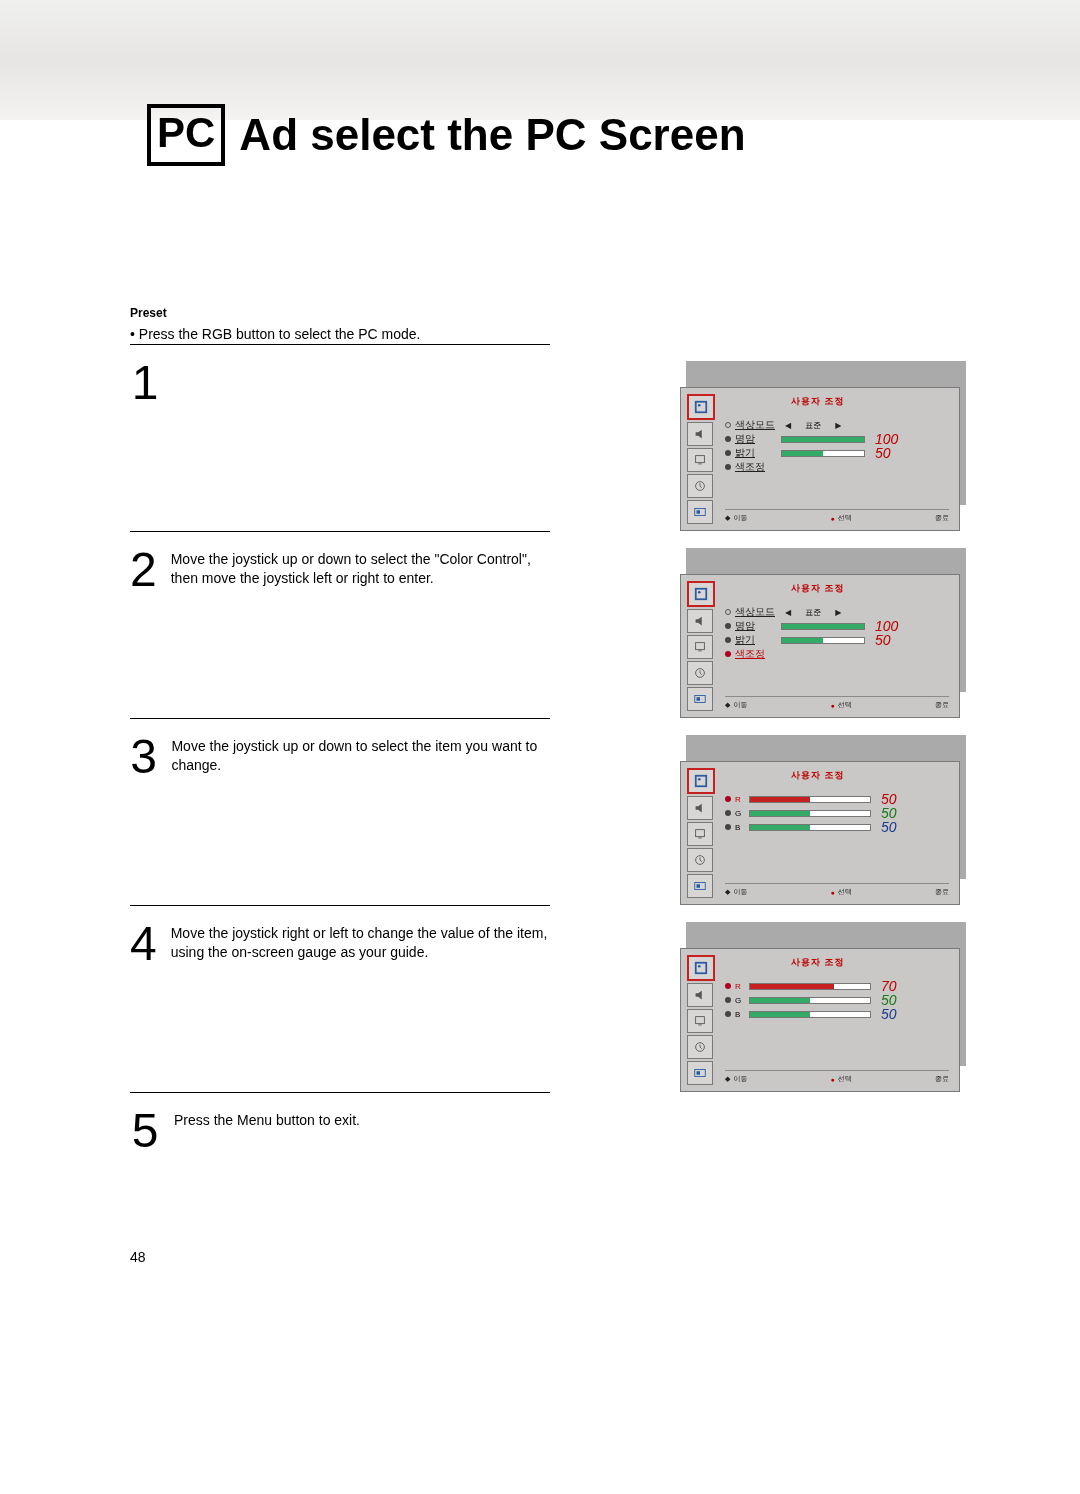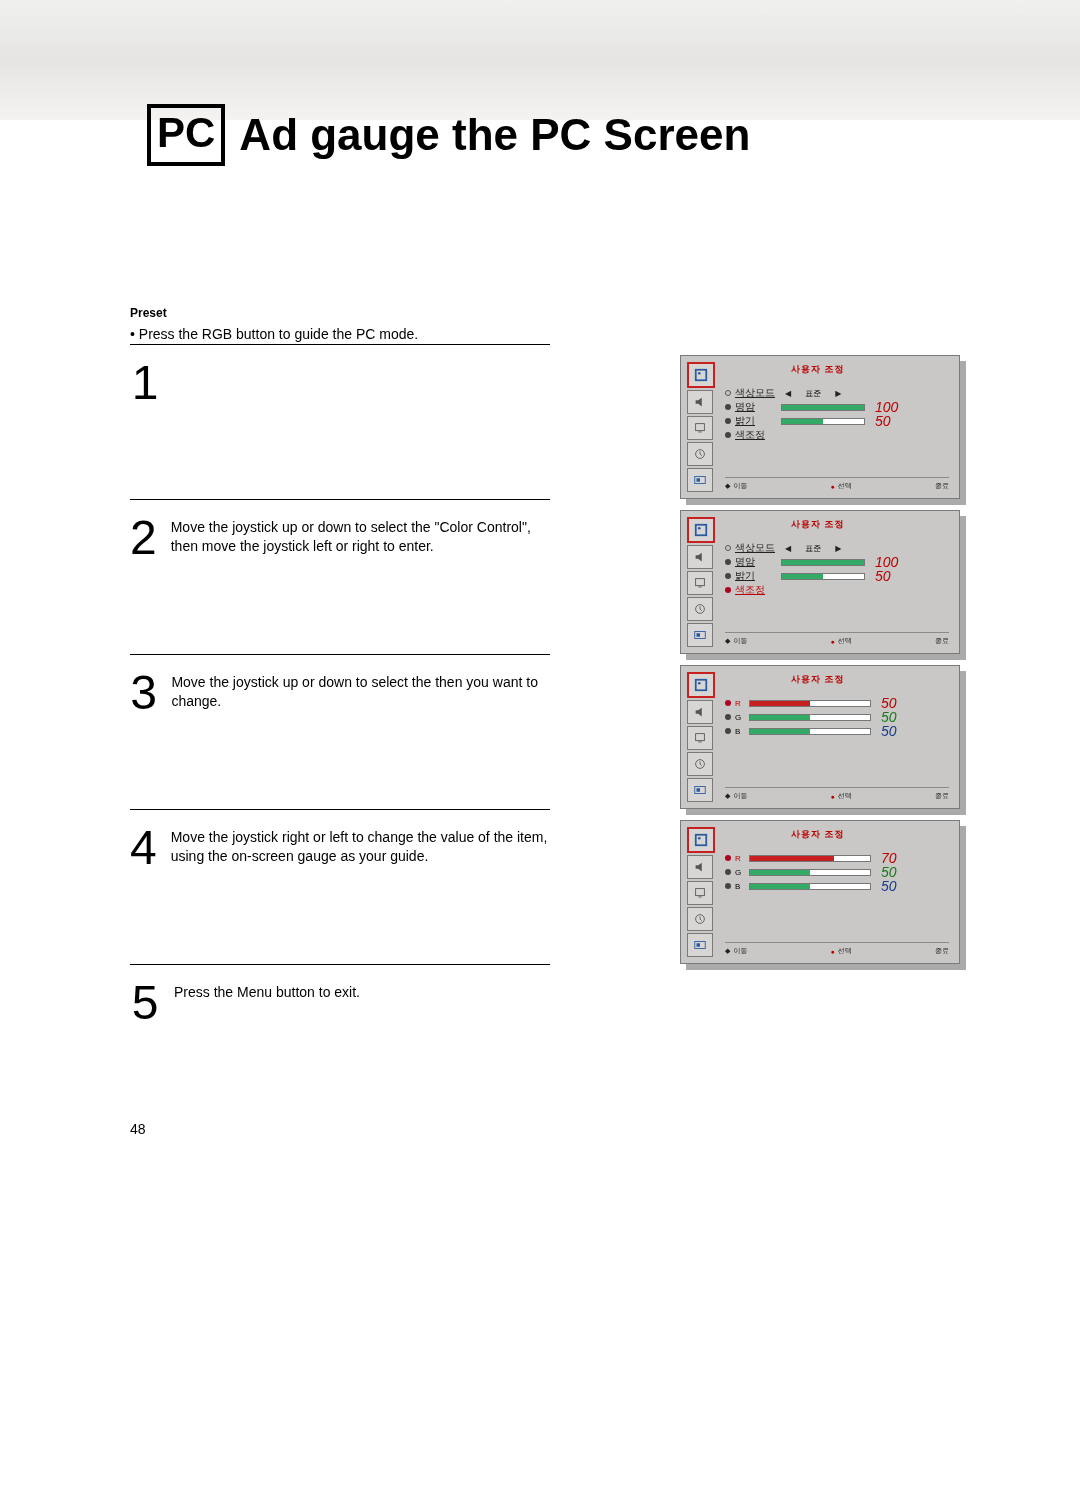--- a/index.html
+++ b/index.html
@@ -13,21 +13,21 @@
   .section-title { font-weight:700; font-size:12px; margin-top:140px; margin-bottom:6px; }
   .intro { font-size:14px; margin:0 0 2px 0; }
   .hr { border-top:1px solid #000; width:420px; }
   .step-row { display:flex; align-items:flex-start; justify-content:space-between; margin-top:14px; }
   .step-col { display:flex; flex-direction:column; width:425px; }
   .step { display:flex; align-items:flex-start; gap:14px; margin-bottom:10px; }
   .step-num { font-size:48px; line-height:1; font-weight:400; width:30px; text-align:center; }
   .step-text { font-size:14px; line-height:1.35; margin-top:4px; }
   .osd-wrap { position:relative; margin-top:-4px; }
   .osd-shadow { position:absolute; top:6px; left:6px; width:280px; height:144px; background:#aaa; }
-  .osd { position:relative; width:280px; height:144px; background:#c9c8c6; border:1px solid #7a7a7a; box-sizing:border-box; }
+  .osd { position:relative; width:280px; height:144px; background:#c9c8c6; border:1px solid #7a7a7a; box-sizing:border-box;margin-top:32px; }
   .osd-tabs { position:absolute; left:6px; top:6px; width:28px; display:flex; flex-direction:column; gap:2px; }
   .osd-tab { width:24px; height:22px; border:1px solid #7a7a7a; background:#d7d6d4; display:flex; align-items:center; justify-content:center; }
   .osd-tab.active { border:2px solid #c62020; }
   .osd-tab svg { width:14px; height:14px; }
   .osd-header { position:absolute; top:7px; left:110px; font-size:9px; font-weight:700; color:#b00; letter-spacing:1px; }
   .osd-body { position:absolute; left:44px; top:30px; right:10px; font-size:8px; }
   .osd-row { display:flex; align-items:center; height:14px; gap:4px; }
   .osd-bullet { width:6px; height:6px; border-radius:3px; background:#444; flex-shrink:0; }
   .osd-bullet.red { background:#b00020; }
   .osd-bullet.hollow { background:transparent; border:1px solid #555; box-sizing:border-box; }
@@ -50,25 +50,25 @@
 </head>
 <body>
 
 <div class="page">
   <div class="top-bg"></div>
 
   <div class="content">
 
     <div class="title-row">
       <div class="pc-badge"><span>PC</span></div>
-      <div class="page-title">Ad gauge the PC Screen</div>
+      <div class="page-title">Ad select the PC Screen</div>
     </div>
 
     <div class="section-title">Preset</div>
-    <p class="intro">•  Press the RGB button to guide the PC mode.</p>
+    <p class="intro">•  Press the RGB button to select the PC mode.</p>
 
     <div class="hr"></div>
     <div class="step-row">
       <div class="step-col">
         <div class="step">
           <div class="step-num">1</div>
         </div>
       </div>
       <div class="osd-wrap">
         <div class="osd-shadow"></div>
@@ -238,21 +238,21 @@
           </div>
         </div>
       </div>
     </div>
 
     <div class="hr"></div>
     <div class="step-row">
       <div class="step-col">
         <div class="step">
           <div class="step-num">3</div>
-          <div class="step-text">Move the joystick up or down to select the then you want to change.</div>
+          <div class="step-text">Move the joystick up or down to select the item you want to change.</div>
         </div>
       </div>
       <div class="osd-wrap">
         <div class="osd-shadow"></div>
         <div class="osd">
           <div class="osd-tabs">
             <div class="osd-tab active">
                 <svg viewBox="0 0 16 16">
                   <rect x="2" y="2" width="12" height="12" fill="none" stroke="#2a5aa0" stroke-width="2"></rect>
                   <circle cx="6" cy="6" r="1.5" fill="#2a5aa0"></circle>

